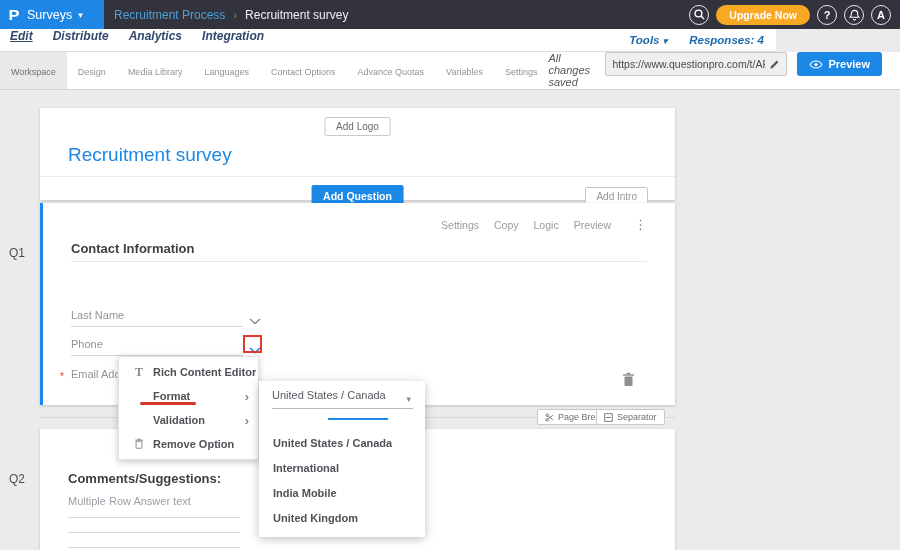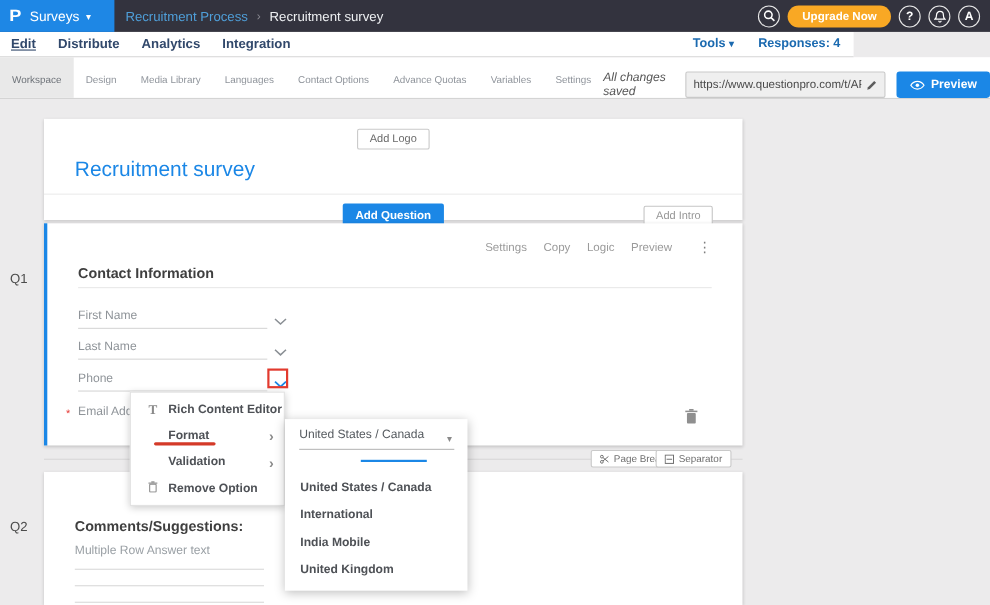--- a/index.html
+++ b/index.html
@@ -15,36 +15,36 @@
   .logo-caret { color:#fff; font-size:9px; margin-left:-2px; }
   .crumbs { display:flex; align-items:center; gap:8px; margin-left:10px; font-size:12px; }
   .crumb-parent { color:#4f9fd9; cursor:pointer; }
   .crumb-sep { color:#8a8a92; font-size:11px; }
   .crumb-current { color:#eef0f2; }
   .topbar-right { margin-left:auto; display:flex; align-items:center; gap:7px; padding-right:9px; }
   .tb-circle { width:20px; height:20px; border:1px solid #e8e8e8; border-radius:50%; display:flex; align-items:center; justify-content:center; color:#fff; font-size:11px; font-weight:700; cursor:pointer; background:transparent; }
   .upgrade-btn { background:#f9a824; color:#fff; border:none; border-radius:10px; font-size:10.5px; font-weight:700; padding:4px 13px; cursor:pointer; font-family:"Liberation Sans",sans-serif; }
 
   
-  .subnav { position:absolute; top:29px; left:0; width:776px; height:23px; background:#fff; border-bottom:1px solid #dcdcdc; display:flex; align-items:center; z-index:49; }
+  .subnav { position:absolute; top:29px; left:0; width:776px; height:23px; background:#fff; border-bottom:1px solid #dcdcdc; display:flex; z-index:49;font-style:italic; }
   .subnav-tabs { display:flex; gap:20px; padding-left:10px; }
   .subnav-tab { font-size:12px; font-weight:700; color:#31486b; cursor:pointer; }
   .subnav-tab.active { text-decoration:underline; }
   .subnav-right { margin-left:auto; display:flex; gap:22px; padding-right:12px; align-items:center; }
   .tools-link, .responses-link { font-size:11.5px; font-weight:700; color:#1b6ab0; cursor:pointer; }
   .tools-caret { font-size:9px; color:#1b6ab0; }
 
   
   .toolbar { position:absolute; top:52px; left:0; width:900px; height:38px; background:#fff; border-bottom:1px solid #d4d4d4; display:flex; align-items:stretch; z-index:48; }
   .tool-item { display:flex; flex-direction:column; align-items:center; justify-content:center; gap:2px; padding:16px 11px; cursor:pointer; }
   .tool-item.active { background:#e9e9e9; }
   .tool-item svg { display:block; }
   .tool-label { font-size:9px; color:#8f949b; white-space:nowrap; }
   .tool-item.active .tool-label { color:#6d7278; }
-  .toolbar-right { margin-left:auto; display:flex; align-items:flex-end; gap:10px; padding-right:0; }
+  .toolbar-right { margin-left:auto; display:flex; align-items:flex-start; gap:10px; padding-right:18px; }
   .saved-status { font-style:italic; font-size:11px; color:#555; }
   .url-box { width:182px; height:24px; background:#efefef; border:1px solid #c9c9c9; border-radius:2px; display:flex; align-items:center; padding:0 6px; gap:4px; }
   .url-text { font-size:10.5px; color:#4a4a4a; white-space:nowrap; overflow:hidden; flex:1; }
   .preview-btn { background:#1b87e6; border:none; color:#fff; font-size:11px; font-weight:700; border-radius:3px; padding:6px 12px; display:flex; align-items:center; gap:5px; cursor:pointer; font-family:"Liberation Sans",sans-serif; }
 
   
   .q-gutter-label { position:absolute; left:9px; font-size:12px; color:#4c4c4c; z-index:5; }
   .card { position:absolute; left:40px; width:635px; background:#fff; box-shadow:0 1px 3px rgba(0,0,0,.18); }
   .card-header { top:108px; height:92px; }
   .add-logo-btn { position:absolute; left:50%; transform:translateX(-50%); top:9px; background:#fff; border:1px solid #c9c9c9; border-radius:2px; font-size:10px; color:#6a6a6a; padding:3px 11px; cursor:pointer; font-family:"Liberation Sans",sans-serif; }
@@ -246,27 +246,20 @@
     <div class="q-actions">
       <span class="q-action">Settings</span>
       <span class="q-action">Copy</span>
       <span class="q-action">Logic</span>
       <span class="q-action">Preview</span>
       <span class="kebab">⋮</span>
     </div>
     <div class="q-heading" style="top:38px;">Contact Information</div>
     <div class="q1-rule"></div>
 
-    <div class="field-row" style="top:78px;">
-      <div class="field-label">First Name</div>
-      <div class="field-line"></div>
-      <span class="field-chevron"><svg width="12" height="7" viewBox="0 0 12 7">
-            <polyline points="1,1 6,5.6 11,1" fill="none" stroke="#8a8f94" stroke-width="1.4"></polyline>
-          </svg></span>
-    </div>
     <div class="field-row" style="top:106px;">
       <div class="field-label">Last Name</div>
       <div class="field-line"></div>
       <span class="field-chevron"><svg width="12" height="7" viewBox="0 0 12 7">
             <polyline points="1,1 6,5.6 11,1" fill="none" stroke="#8a8f94" stroke-width="1.4"></polyline>
           </svg></span>
     </div>
     <div class="field-row" style="top:135px;">
       <div class="field-label">Phone</div>
       <div class="field-line"></div>

